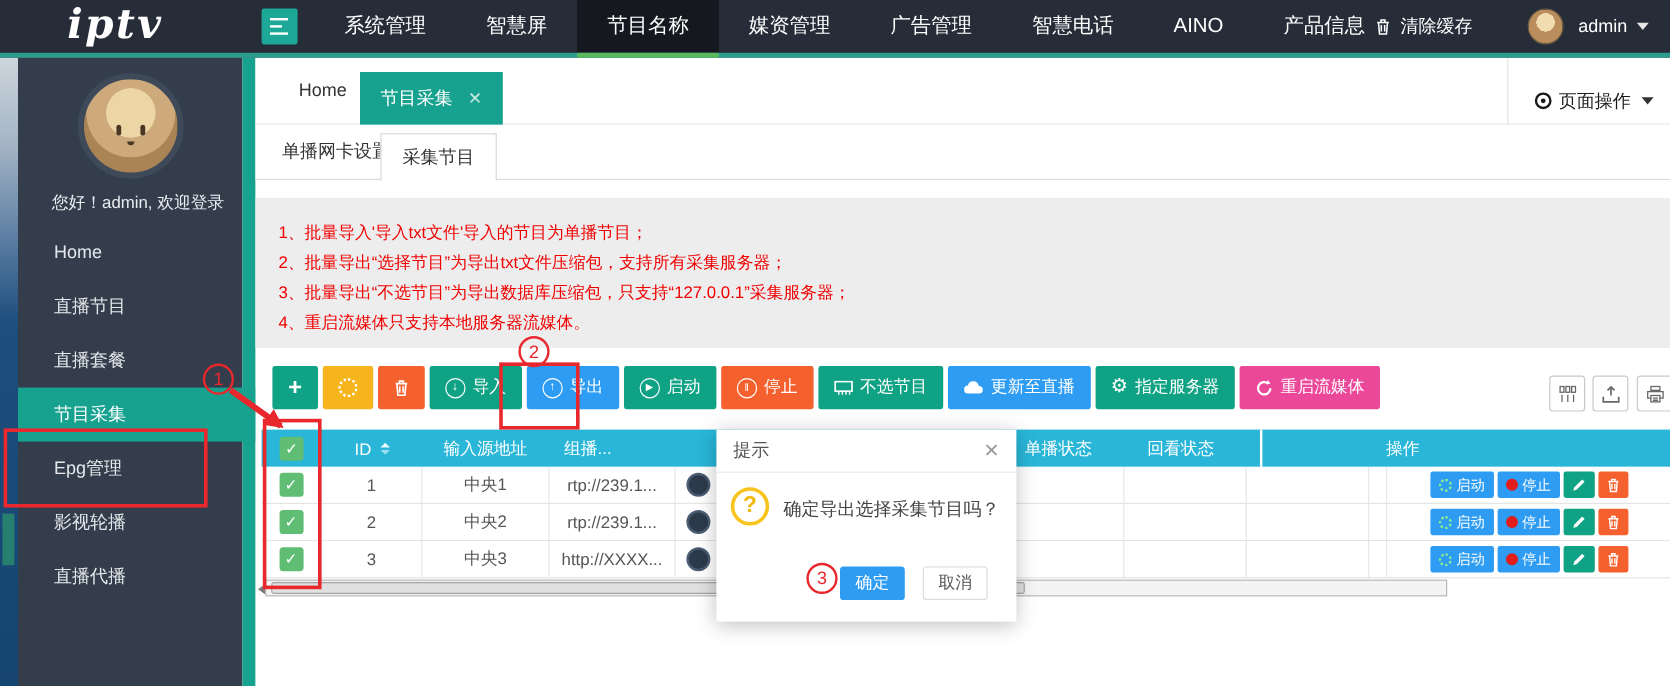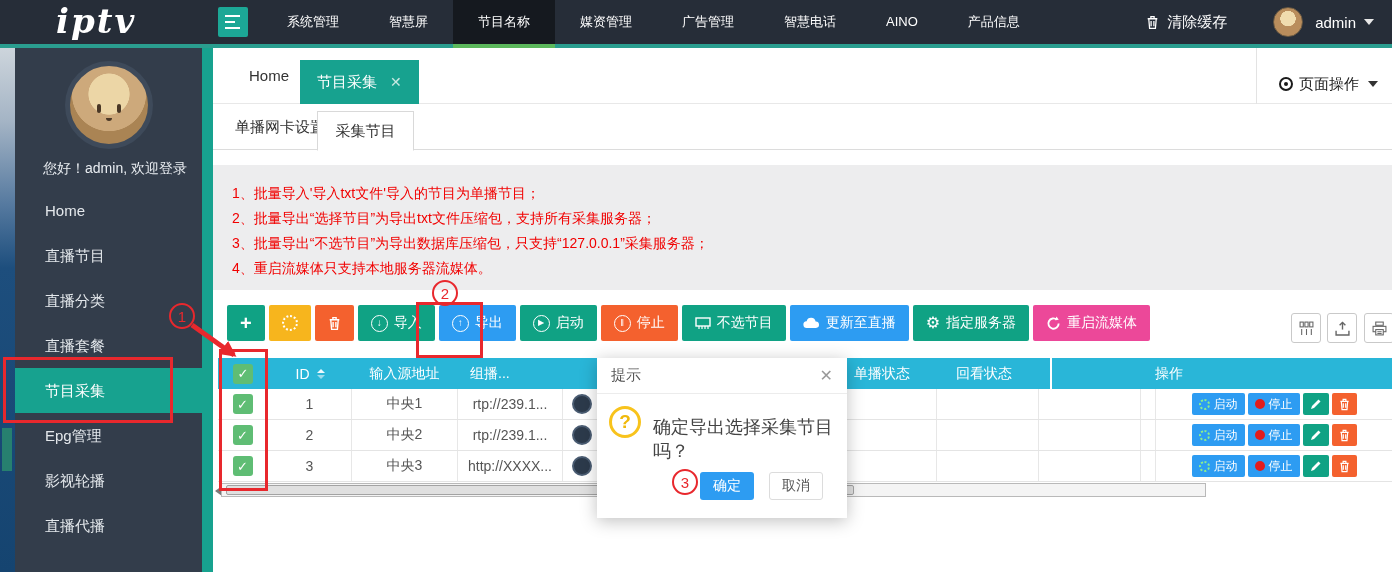--- a/index.html
+++ b/index.html
@@ -7,21 +7,21 @@
   #page { position:relative; width:1392px; height:572px; background:#fff; overflow:hidden; }
 
   
   .topbar { position:absolute; left:0; top:0; width:100%; height:48px; background:#262d38; z-index:10; }
   .topbar-accent { position:absolute; left:0; top:44px; width:100%; height:4px; background:#2a9d8f; }
   .logo { position:absolute; left:56px; top:1px; font-family:"DejaVu Serif",serif; font-style:italic; font-weight:bold; font-size:34px; color:#fff; letter-spacing:2px; }
   .hamburger { position:absolute; left:218px; top:7px; width:30px; height:30px; background:#1ca796; border-radius:2px; display:flex; flex-direction:column; justify-content:center; gap:4px; padding:0 7px; }
   .hamburger i { display:block; height:2px; background:#fff; }
   .hamburger i.l1 { width:15px; } .hamburger i.l2 { width:10px; } .hamburger i.l3 { width:15px; }
   .topnav { position:absolute; left:262px; top:0; height:44px; display:flex; }
-  .topnav .item { padding:0 25px; line-height:44px; color:#fff; font-size:13px; position:relative; white-space:nowrap;text-align:right; }
+  .topnav .item { padding:0 25px; line-height:44px; color:#fff; font-size:17px; position:relative; white-space:nowrap;text-align:right; }
   .topnav .item.active { background:#15191f; }
   .topnav .item.active::after { content:""; position:absolute; left:0; top:44px; width:100%; height:4px; background:#5cb85c; z-index:2; }
   .topbar-right { position:absolute; right:18px; top:0; height:44px; display:flex; align-items:center; color:#fff; font-size:15px; }
   .cache { display:flex; align-items:center; gap:8px; margin-right:46px; }
   .avatar-sm { width:30px; height:30px; border-radius:50%; border:1px solid #6b5a42;
     background:radial-gradient(circle at 50% 38%, #f0dcae 0 34%, #b98d5c 35% 100%); margin-right:12px; }
   .caret-down { width:0; height:0; border-left:5px solid transparent; border-right:5px solid transparent; border-top:6px solid #e8e8e8; margin-left:8px; }
 
   
   .edge { position:absolute; left:0; top:48px; width:15px; height:524px;
@@ -94,21 +94,21 @@
 
   .scroll-arrow { position:absolute; left:2px; top:438px; width:0; height:0; border-top:5px solid transparent; border-bottom:5px solid transparent; border-right:7px solid #7a7a7a; z-index:2; }
   .hscroll { position:absolute; left:8px; top:435px; width:985px; height:14px; background:#f4f4f4; border:1px solid #b9b9b9; z-index:2; }
   .hthumb { position:absolute; left:4px; top:1px; width:628px; height:10px; background:#e0e0e0; border:1px solid #a3a3a3; border-radius:2px; }
 
   
   .modal { position:absolute; left:384px; top:310px; width:250px; height:160px; background:#fff; box-shadow:0 3px 16px rgba(0,0,0,.25); z-index:50; }
   .mhead { height:36px; display:flex; align-items:center; padding:0 14px; border-bottom:1px solid #ececec; font-size:15px; color:#555; }
   .mclose { margin-left:auto; color:#999; font-size:16px; cursor:pointer; }
   .qicon { position:absolute; left:12px; top:48px; width:32px; height:32px; border:3px solid #f8c31c; border-radius:50%; color:#f0b90b; font-size:19px; font-weight:bold; display:flex; align-items:center; justify-content:center; }
-  .mmsg { position:absolute; left:56px; top:57px; font-size:18px; color:#444; }
+  .mmsg { position:absolute; left:56px; top:57px; font-size:15px; color:#444; }
   .mbtn { position:absolute; top:114px; width:54px; height:28px; border-radius:3px; display:flex; align-items:center; justify-content:center; font-size:14px; cursor:pointer; }
   .mbtn.confirm { left:103px; background:#2d9cf2; color:#fff; }
   .mbtn.cancel { left:172px; background:#fff; border:1px solid #dcdcdc; color:#555; }
 
   
   .ann { position:absolute; z-index:100; pointer-events:none; }
   .ann-rect { border:3px solid #e8282d; background:transparent; }
   .ann-circle { width:26px; height:26px; border:2px solid #e8282d; border-radius:50%; color:#e8282d; font-size:15px; display:flex; align-items:center; justify-content:center; background:transparent; }
 </style>
 </head>
@@ -153,21 +153,20 @@
   <div class="sidebar">
     <div class="avatar-big">
       <span class="eye le"></span>
         <span class="eye re"></span>
         <span class="mouth"></span>
     </div>
     <div class="greeting">您好！admin, 欢迎登录</div>
     <div class="menu">
       <div class="mi">Home</div>
       <div class="mi">直播节目</div>
-      <div class="mi">直播分类</div>
       <div class="mi">直播套餐</div>
       <div class="mi active">节目采集</div>
       <div class="mi">Epg管理</div>
       <div class="mi">影视轮播</div>
       <div class="mi">直播代播</div>
     </div>
   </div>
   <div class="sidebar-accent"></div>
 
   <div class="content">

